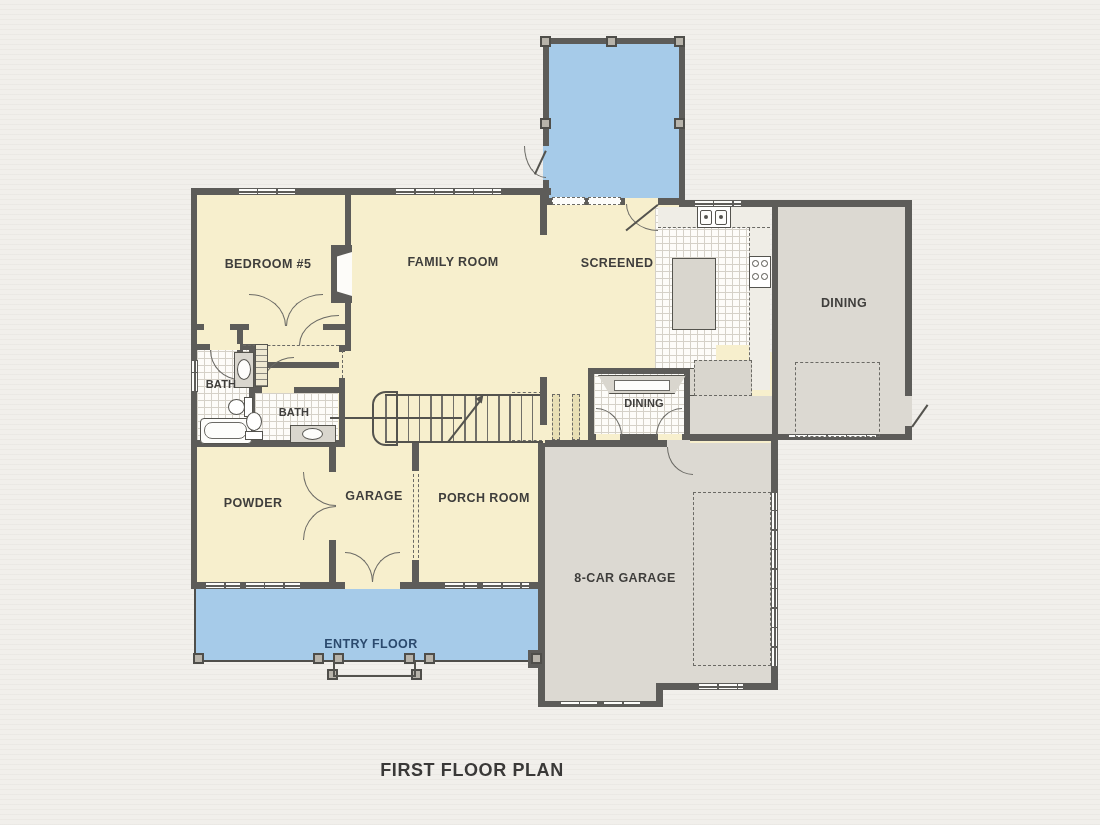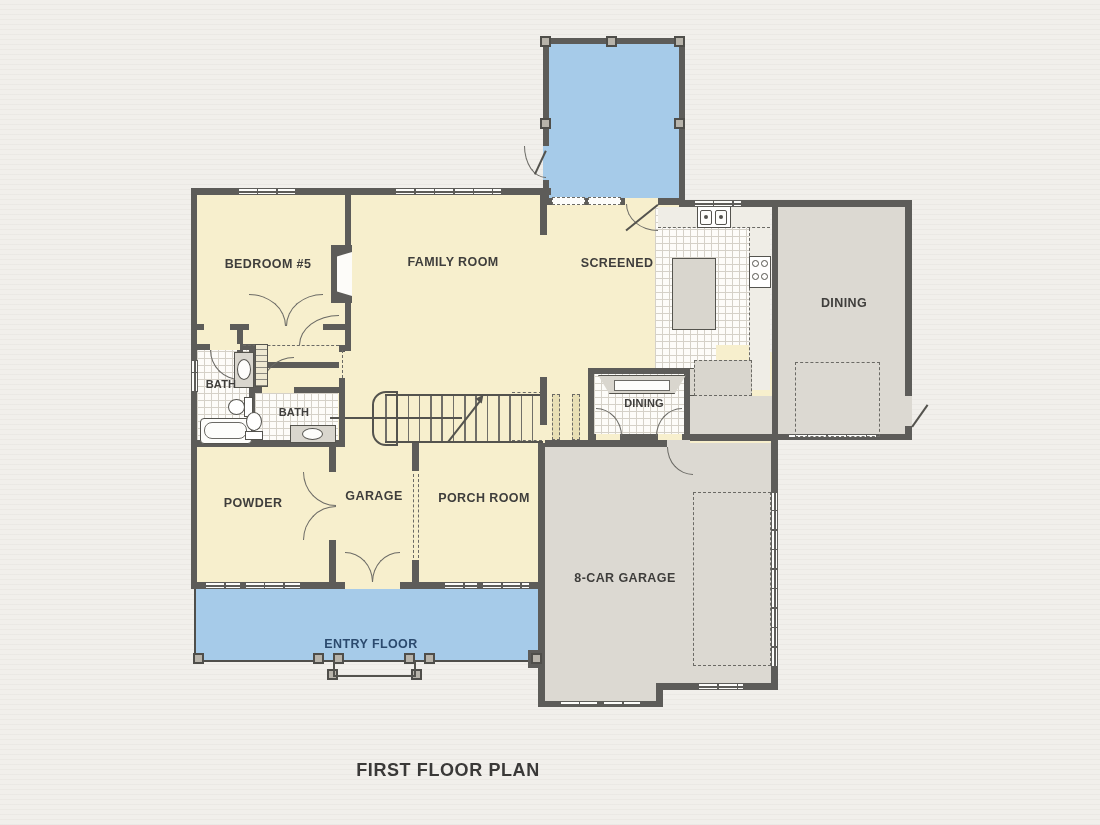--- a/index.html
+++ b/index.html
@@ -239,15 +239,15 @@
   <div class="label" style="left:844px;top:303px">DINING</div>
   <div class="label small" style="left:221px;top:384px">BATH</div>
   <div class="label small" style="left:294px;top:412px">BATH</div>
   <div class="label small" style="left:644px;top:403px">DINING</div>
   <div class="label" style="left:253px;top:503px">POWDER</div>
   <div class="label" style="left:374px;top:496px">GARAGE</div>
   <div class="label" style="left:484px;top:498px">PORCH ROOM</div>
   <div class="label" style="left:625px;top:578px">8-CAR GARAGE</div>
   <div class="label navy" style="left:371px;top:644px">ENTRY FLOOR</div>
 
-  <div class="title" style="left:448px;top:770px">FIRST FLOOR PLAN</div>
+  <div class="title" style="left:472px;top:770px">FIRST FLOOR PLAN</div>
 
 </div>
 
 </body></html>

